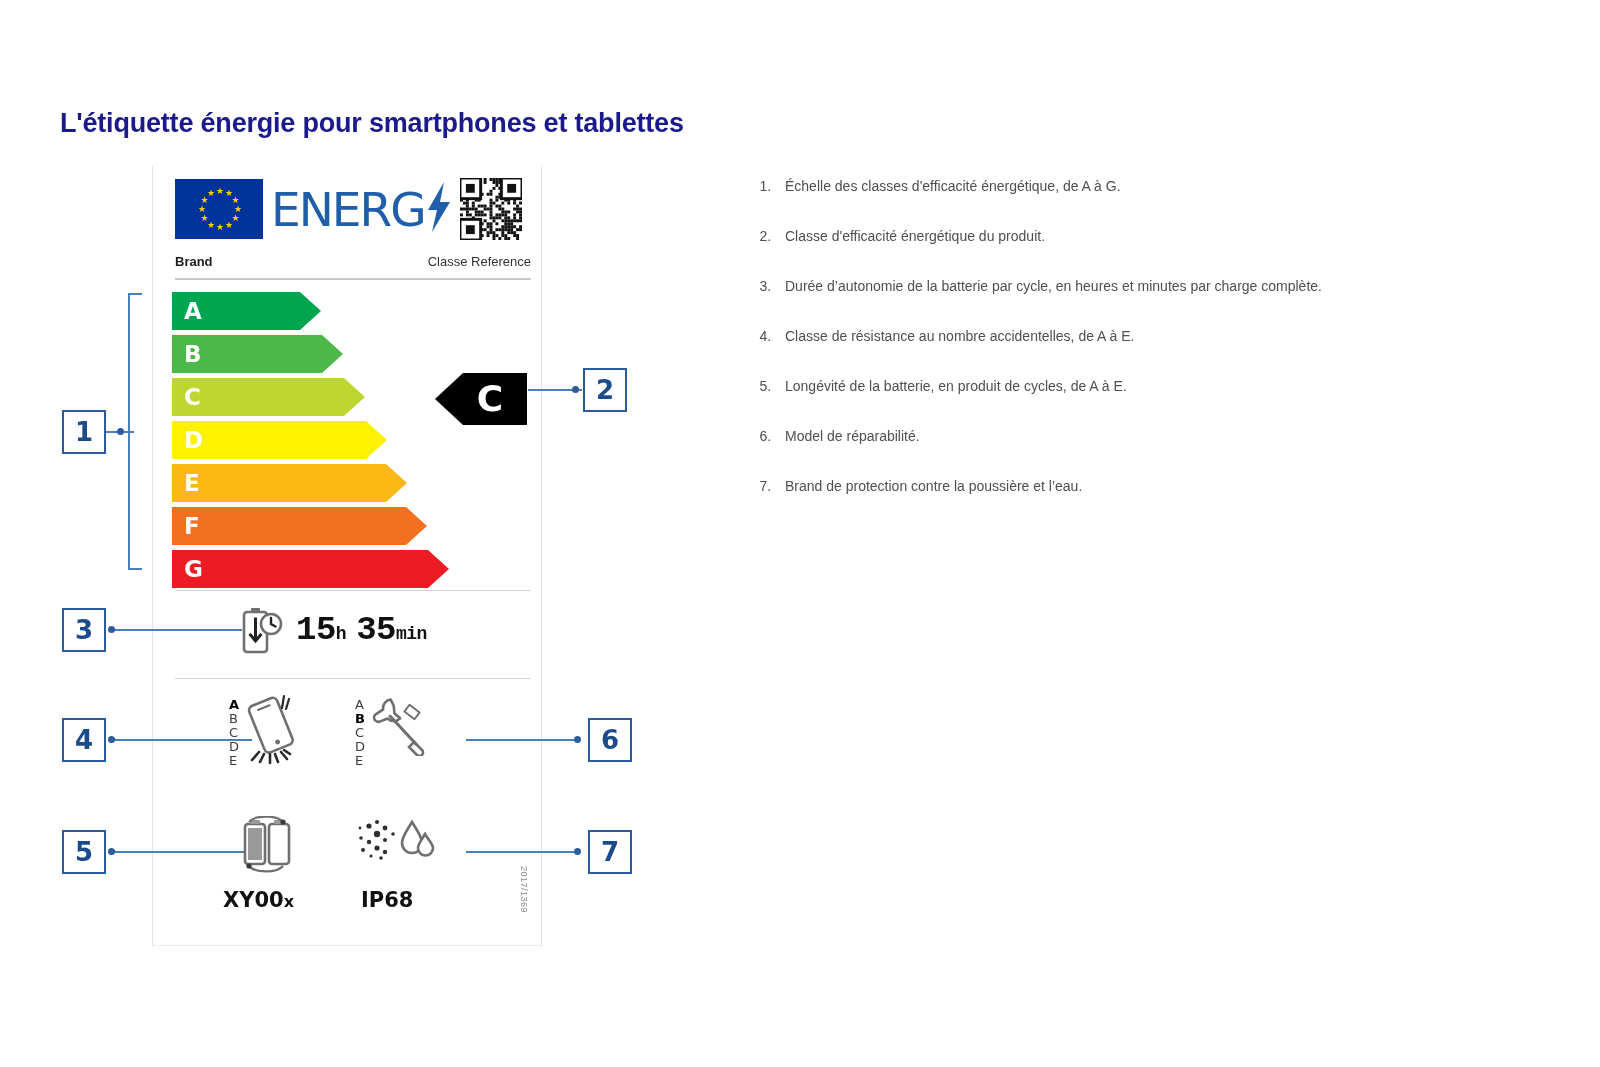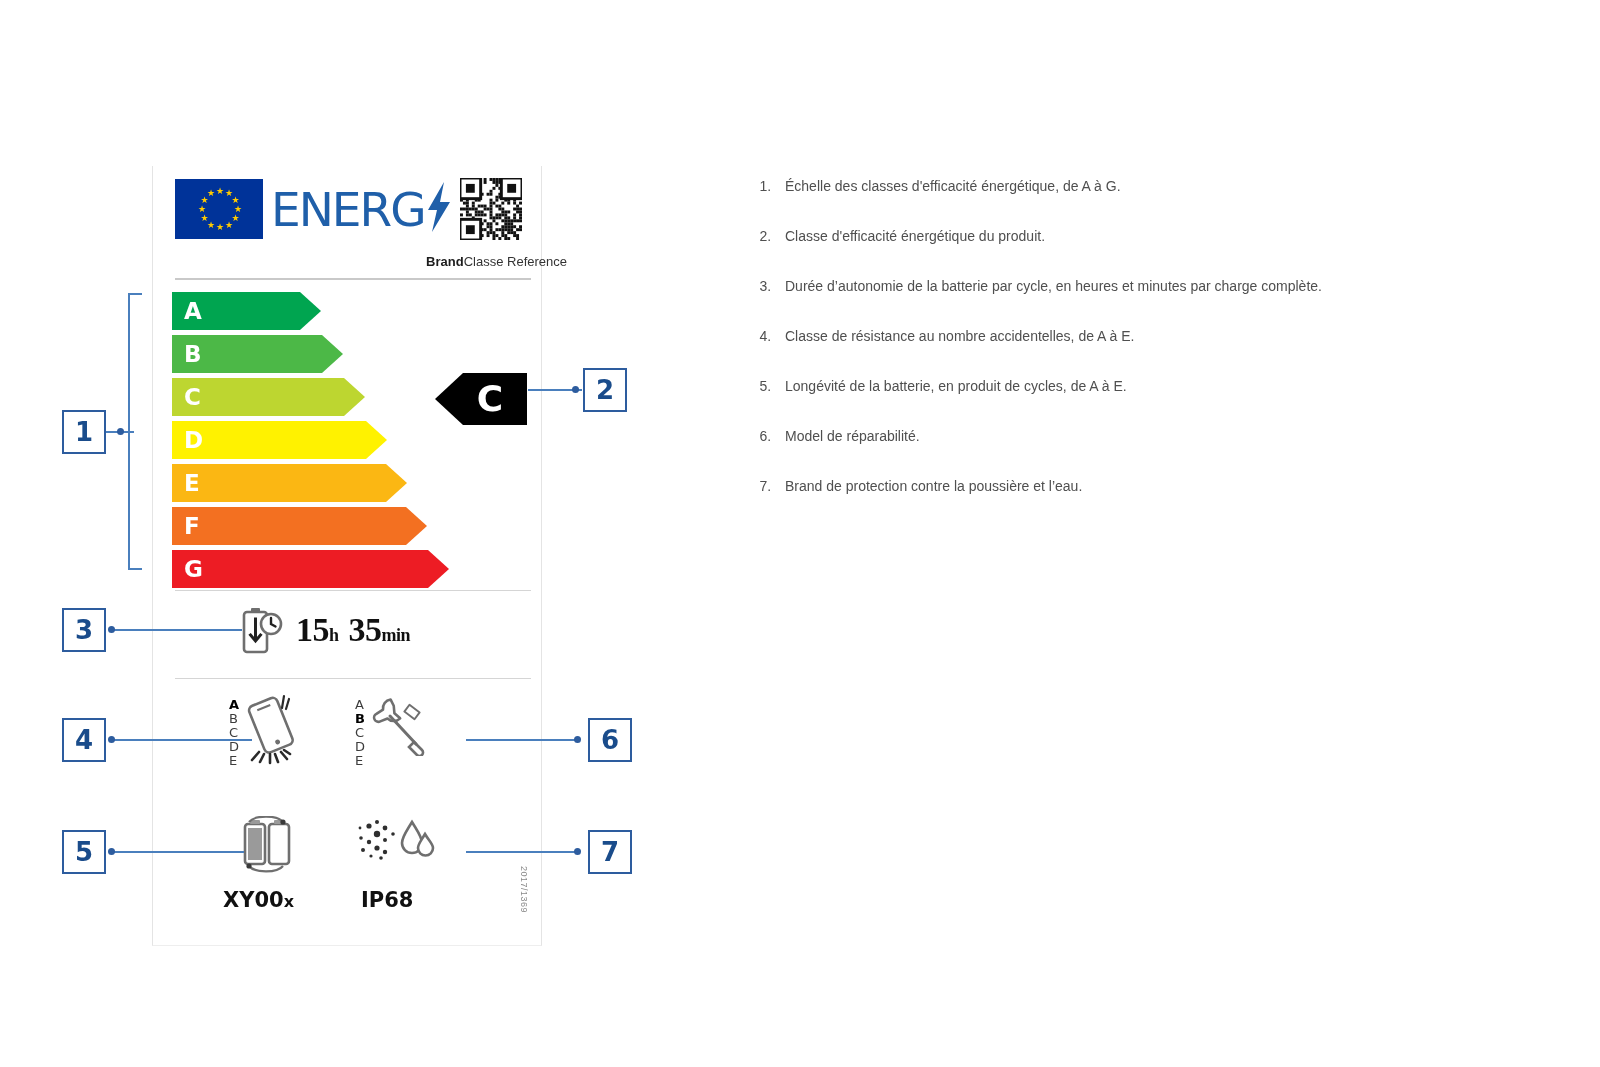--- a/index.html
+++ b/index.html
@@ -91,24 +91,23 @@
     flex: 0 0 auto;
   }
 
   
   .brand-row {
     position: absolute;
     left: 22px;
     top: 88px;
     width: 356px;
     display: flex;
-    justify-content: flex-end;
+    justify-content: space-between;
     align-items: baseline;
     font-size: 13px;
-    margin-left: 36px;
   }
   .brand-name { font-weight: bold; color: #1c1c1c; }
   .model-ref  { color: #333333; font-size: 13px; }
 
   .rule {
     position: absolute;
     left: 22px;
     width: 356px;
     height: 2px;
     background: #c9c9c9;
@@ -190,21 +189,21 @@
   
   .battery-row {
     position: absolute;
     left: 86px;
     top: 440px;
     display: flex;
     align-items: center;
     gap: 13px;
   }
   .runtime-text {
-    font-family: Liberation Serif, serif;
+    font-family: Liberation Mono, monospace;
     color: #111111;
     font-weight: bold;
     font-size: 34px;
     line-height: 34px;
     letter-spacing: -0.5px;
   }
   .runtime-text .unit { font-size: 18px; font-weight: bold; }
   .runtime-text .gap  { display: inline-block; width: 10px; }
 
   
@@ -332,20 +331,21 @@
     margin-bottom: 21px;
     padding-left: 10px;
     color: #4f4f4f;
   }
 </style>
 </head>
 <body>
 
 <div id="page">
 
+  <div class="page-title">L'étiquette énergie pour smartphones et tablettes</div>
 
   <div class="label-panel">
 
     <div class="label-header">
       <div class="eu-flag" id="eu-flag">
           <span class="eu-star" style="left: 41px; top: 9px;">★</span>
           <span class="eu-star" style="left: 50px; top: 11.4115px;">★</span>
           <span class="eu-star" style="left: 56.5885px; top: 18px;">★</span>
           <span class="eu-star" style="left: 59px; top: 27px;">★</span>
           <span class="eu-star" style="left: 56.5885px; top: 36px;">★</span>

